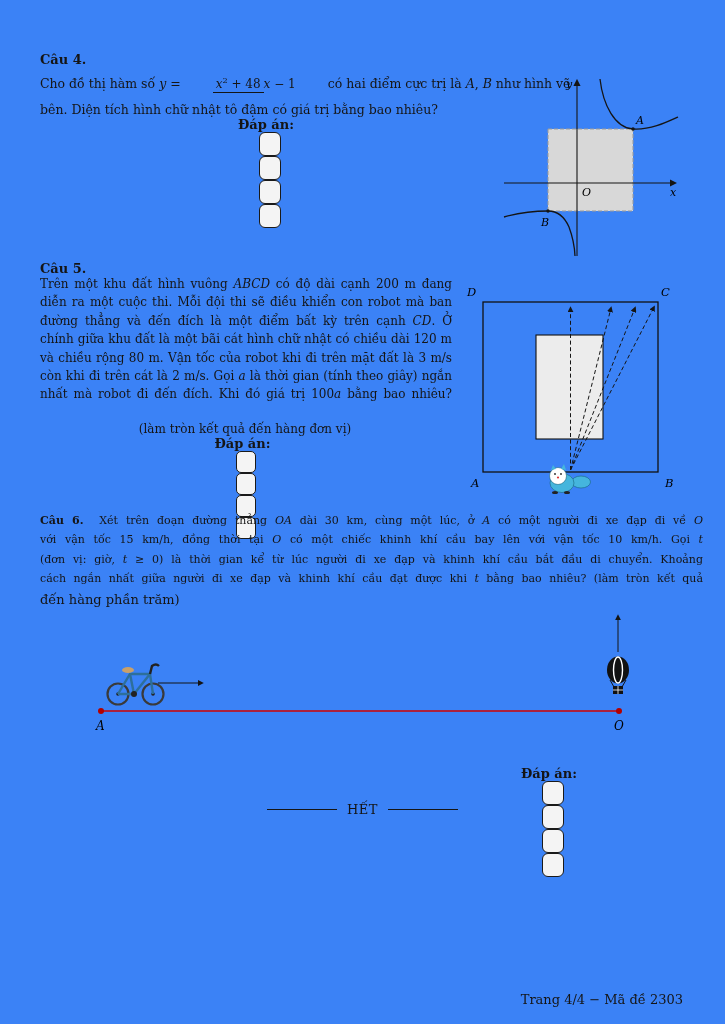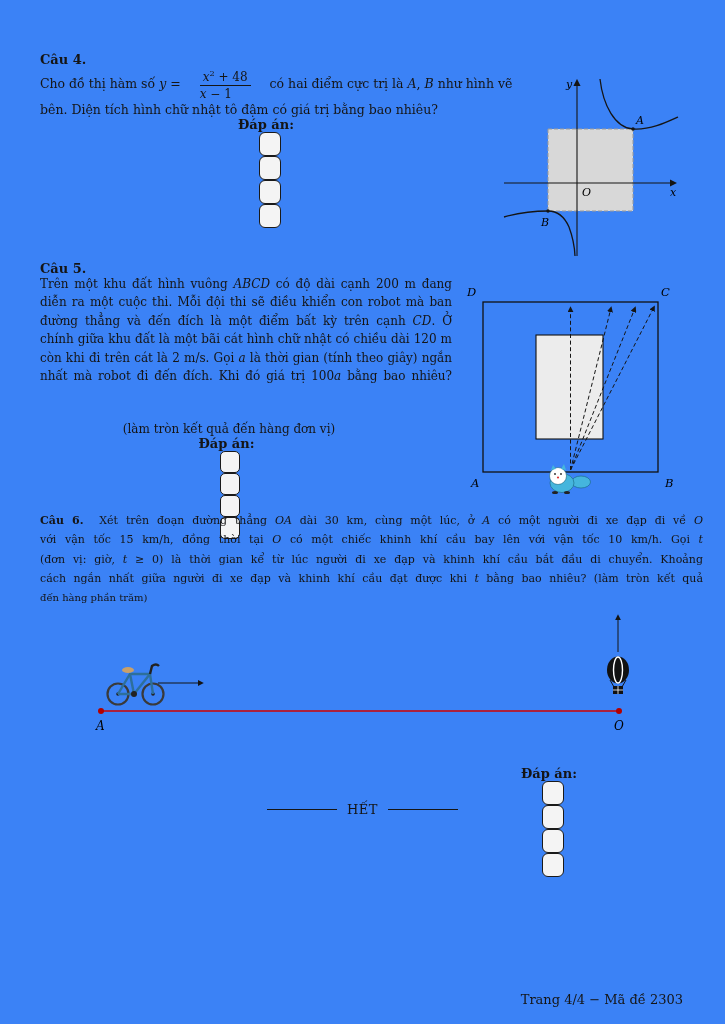--- a/index.html
+++ b/index.html
@@ -10,21 +10,21 @@
   .body-txt { font-size:12.5px; }
   .jline { text-align:justify; text-align-last:justify; white-space:nowrap; height:18.4px; font-size:12px; }
   .q6line { text-align:justify; text-align-last:justify; white-space:nowrap; height:19.4px; font-size:11px; }
   .plainline { white-space:nowrap; }
   sup { font-size:0.68em; }
   i { font-style:italic; }
   .answer-row { display:flex; align-items:center;flex-direction:column; }
   .answer-label { font-weight:bold; font-size:13px; margin-right:5px; }
   .ans-box { width:22px; height:24px; border:1px solid #1a1a1a; border-radius:6px; background:#f4f4f4; margin-left:3px; }
   .ans-box.small { width:20px; height:22px; border-radius:5px; }
-  .frac { display:inline-flex; flex-direction:column; align-items:flex-start; margin:0 3px; font-size:12px; line-height:14px; }
+  .frac { display:inline-flex; align-items:center; margin:0 16px; font-size:12px; line-height:14px; }
   .frac .num { padding:0 3px 1px 3px; border-bottom:1px solid #151515; }
   .frac .den { padding-top:1px; }
   .line1-row { display:flex; align-items:center; height:40px; font-size:12.5px; white-space:nowrap;gap:16px; }
   .het-row { display:flex; align-items:center; justify-content:center; width:100%; }
   .het-dash { width:70px; border-top:1.2px solid #151515; margin:0 10px; }
   .het-label { font-size:13px; letter-spacing:0.5px; }
   .footer { font-size:13px; }
   svg text { font-family:"DejaVu Serif", serif; }
 </style>
 </head>
@@ -78,25 +78,26 @@
     <text x="41" y="156" font-size="11" font-style="italic">B</text>
   </svg>
 
   <div class="abs qtitle" style="left:40px; top:261px;">Câu 5.</div>
 
   <div class="abs" style="left:40px; top:277px; width:412px;">
     <div class="jline">Trên một khu đất hình vuông <i>ABCD</i> có độ dài cạnh 200 m đang</div>
     <div class="jline">diễn ra một cuộc thi. Mỗi đội thi sẽ điều khiển con robot mà ban</div>
     <div class="jline">đường thẳng và đến đích là một điểm bất kỳ trên cạnh <i>CD</i>. Ở</div>
     <div class="jline">chính giữa khu đất là một bãi cát hình chữ nhật có chiều dài 120 m</div>
+    <div class="jline">và chiều rộng 80 m. Vận tốc của robot khi đi trên mặt đất là 3 m/s</div>
     <div class="jline">còn khi đi trên cát là 2 m/s. Gọi <i>a</i> là thời gian (tính theo giây) ngắn</div>
     <div class="jline">nhất mà robot đi đến đích. Khi đó giá trị 100<i>a</i> bằng bao nhiêu?</div>
   </div>
 
-  <div class="abs answer-row" style="left:24px; top:422px; width:410px; justify-content:flex-start;">
+  <div class="abs answer-row" style="left:40px; top:422px; width:410px; justify-content:flex-start;">
     <span class="body-txt plainline" style="font-size:12px;">(làm tròn kết quả đến hàng đơn vị)</span>
     <span class="answer-row">
       <span class="answer-label">Đáp án:</span>
       <span class="ans-box small"></span>
       <span class="ans-box small"></span>
       <span class="ans-box small"></span>
       <span class="ans-box small"></span>
     </span>
   </div>
 
@@ -135,21 +136,21 @@
     <text x="196" y="16" font-size="11.5" font-style="italic">C</text>
     <text x="6" y="207" font-size="11.5" font-style="italic">A</text>
     <text x="200" y="207" font-size="11.5" font-style="italic">B</text>
   </svg>
 
   <div class="abs" style="left:40px; top:514px; width:663px;">
     <div class="q6line"><b>Câu 6.</b>&nbsp; Xét trên đoạn đường thẳng <i>OA</i> dài 30 km, cùng một lúc, ở <i>A</i> có một người đi xe đạp đi về <i>O</i></div>
     <div class="q6line">với vận tốc 15 km/h, đồng thời tại <i>O</i> có một chiếc khinh khí cầu bay lên với vận tốc 10 km/h. Gọi <i>t</i></div>
     <div class="q6line">(đơn vị: giờ, <i>t</i> ≥ 0) là thời gian kể từ lúc người đi xe đạp và khinh khí cầu bắt đầu di chuyển. Khoảng</div>
     <div class="q6line">cách ngắn nhất giữa người đi xe đạp và khinh khí cầu đạt được khi <i>t</i> bằng bao nhiêu? (làm tròn kết quả</div>
-    <div class="plainline" style="font-size:10px; height:19.4px;">đến hàng phần trăm)</div>
+    <div class="plainline" style="font-size:13px; height:19.4px;">đến hàng phần trăm)</div>
   </div>
 
   <svg class="abs" style="left:60px; top:608px;" width="645" height="128" viewBox="0 0 645 128">
     <defs>
       <marker id="arr6" viewBox="0 0 10 10" refX="7" refY="5" markerWidth="6" markerHeight="6" orient="auto-start-reverse">
         <path d="M0,0 L10,5 L0,10 z" fill="#151515"></path>
       </marker>
     </defs>
 
     <line x1="41" y1="103" x2="559" y2="103" stroke-width="1.3" stroke="#d10000"></line>

